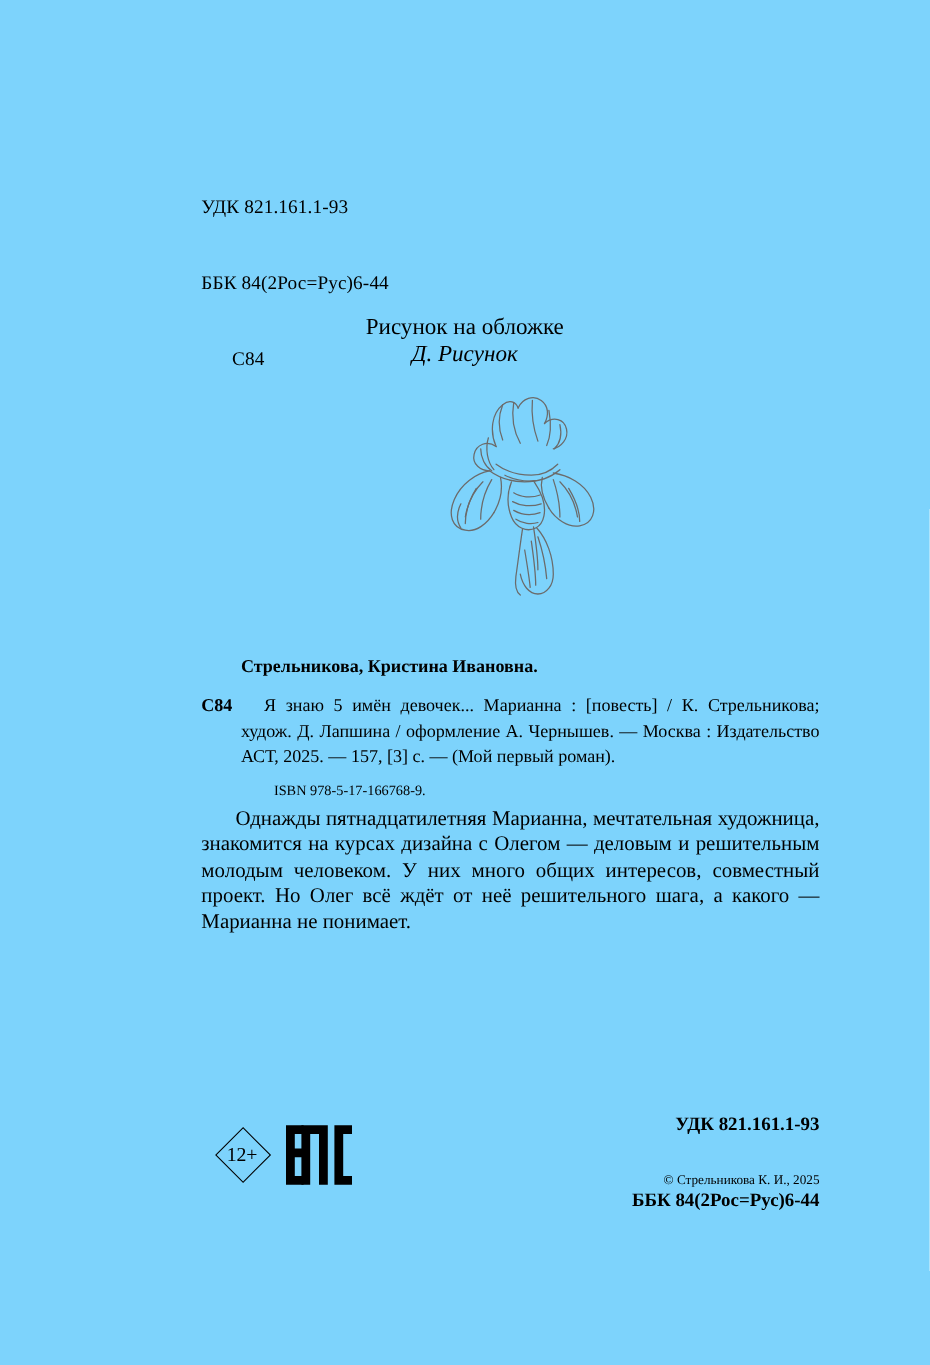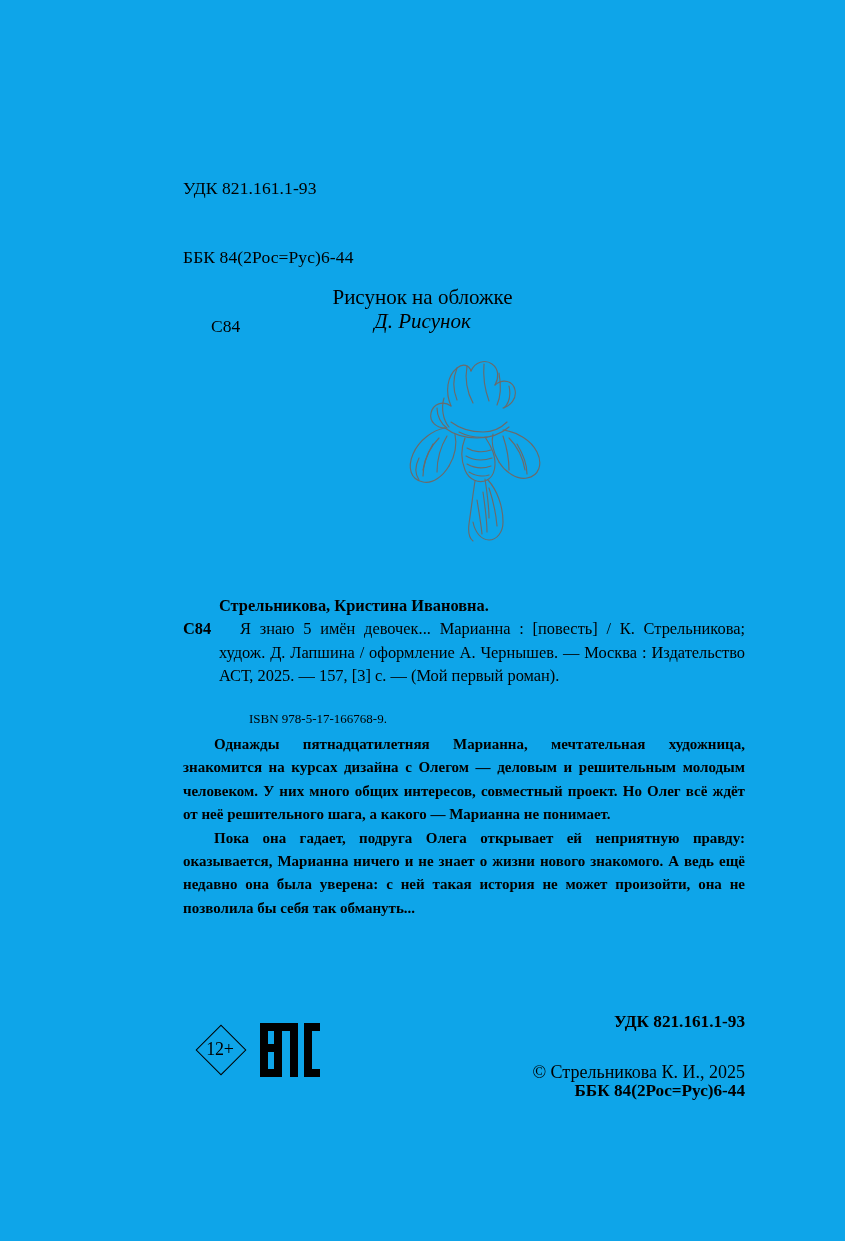--- a/index.html
+++ b/index.html
@@ -12,21 +12,21 @@
     height: 1241px;
     position: relative;
     font-family: "Liberation Serif", "DejaVu Serif", serif;
     color: #000000;
     overflow: hidden;
   }
 
   .page {
     position: absolute;
     inset: 0;
-    background: #0ea5e9;
+    background: #7dd3fc;
   }
 
   
   .udk-top {
     position: absolute;
     left: 183px;
     top: 131px;
     font-size: 17.5px;
     line-height: 23px;
     letter-spacing: 0.1px;
@@ -75,21 +75,21 @@
     left: 183px;
     top: 594px;
     width: 562px;
     font-size: 16.4px;
     line-height: 23.4px;
   }
   .biblio-author {
     display: block;
     font-weight: bold;
     padding-left: 36px;
-    margin-bottom: 0;
+    margin-bottom: 12px;
   }
   .biblio-body {
     display: block;
     position: relative;
     text-align: justify;
     text-align-last: left;
     padding-left: 36px;
     hyphens: manual;
   }
   .biblio-code {
@@ -111,23 +111,22 @@
     font-size: 13px;
     line-height: 23.4px;
   }
 
   
   .annotation {
     position: absolute;
     left: 183px;
     top: 733px;
     width: 562px;
-    font-size: 15px;
+    font-size: 19px;
     line-height: 23.4px;
-    font-weight: bold;
   }
   .annotation p {
     margin: 0;
     text-indent: 31px;
     text-align: justify;
     text-align-last: left;
   }
 
   
   .udk-bottom {
@@ -141,21 +140,21 @@
     white-space: pre;
   }
   .udk-bottom span { display: block; }
 
   
   .copyright {
     position: absolute;
     right: 100px;
     top: 1024px;
     text-align: left;
-    font-size: 18px;
+    font-size: 12px;
     line-height: 19.6px;
     white-space: pre;
   }
   .copyright span { display: block; }
 
   
   .marks {
     position: absolute;
     left: 196px;
     top: 1021px;
@@ -268,21 +267,20 @@
     <span class="biblio-body">
       <span class="biblio-code">С84</span>
       <span class="first-indent"></span><span>Я знаю 5 имён девочек... Марианна : [повесть] / К. Стрельникова; худож. Д. Лапшина / оформление А. Чернышев. — Москва : Издательство АСТ, 2025. — 157, [3] с. — (Мой первый роман).</span>
     </span>
   </div>
 
   <div class="isbn">ISBN 978-5-17-166768-9.</div>
 
   <div class="annotation">
     <p>Однажды пятнадцатилетняя Марианна, мечтательная художница, знакомится на курсах дизайна с Олегом — деловым и решительным молодым человеком. У них много общих интересов, совместный проект. Но Олег всё ждёт от неё решительного шага, а какого — Марианна не понимает.</p>
-    <p>Пока она гадает, подруга Олега открывает ей неприятную правду: оказывается, Марианна ничего и не знает о жизни нового знакомого. А ведь ещё недавно она была уверена: с ней такая история не может произойти, она не позволила бы себя так обмануть...</p>
   </div>
 
   <div class="udk-bottom">
     <span>УДК 821.161.1-93</span>
     <span>ББК 84(2Рос=Рус)6-44</span>
   </div>
 
   <div class="copyright">
     <span>© Стрельникова К. И., 2025</span>
   </div>

